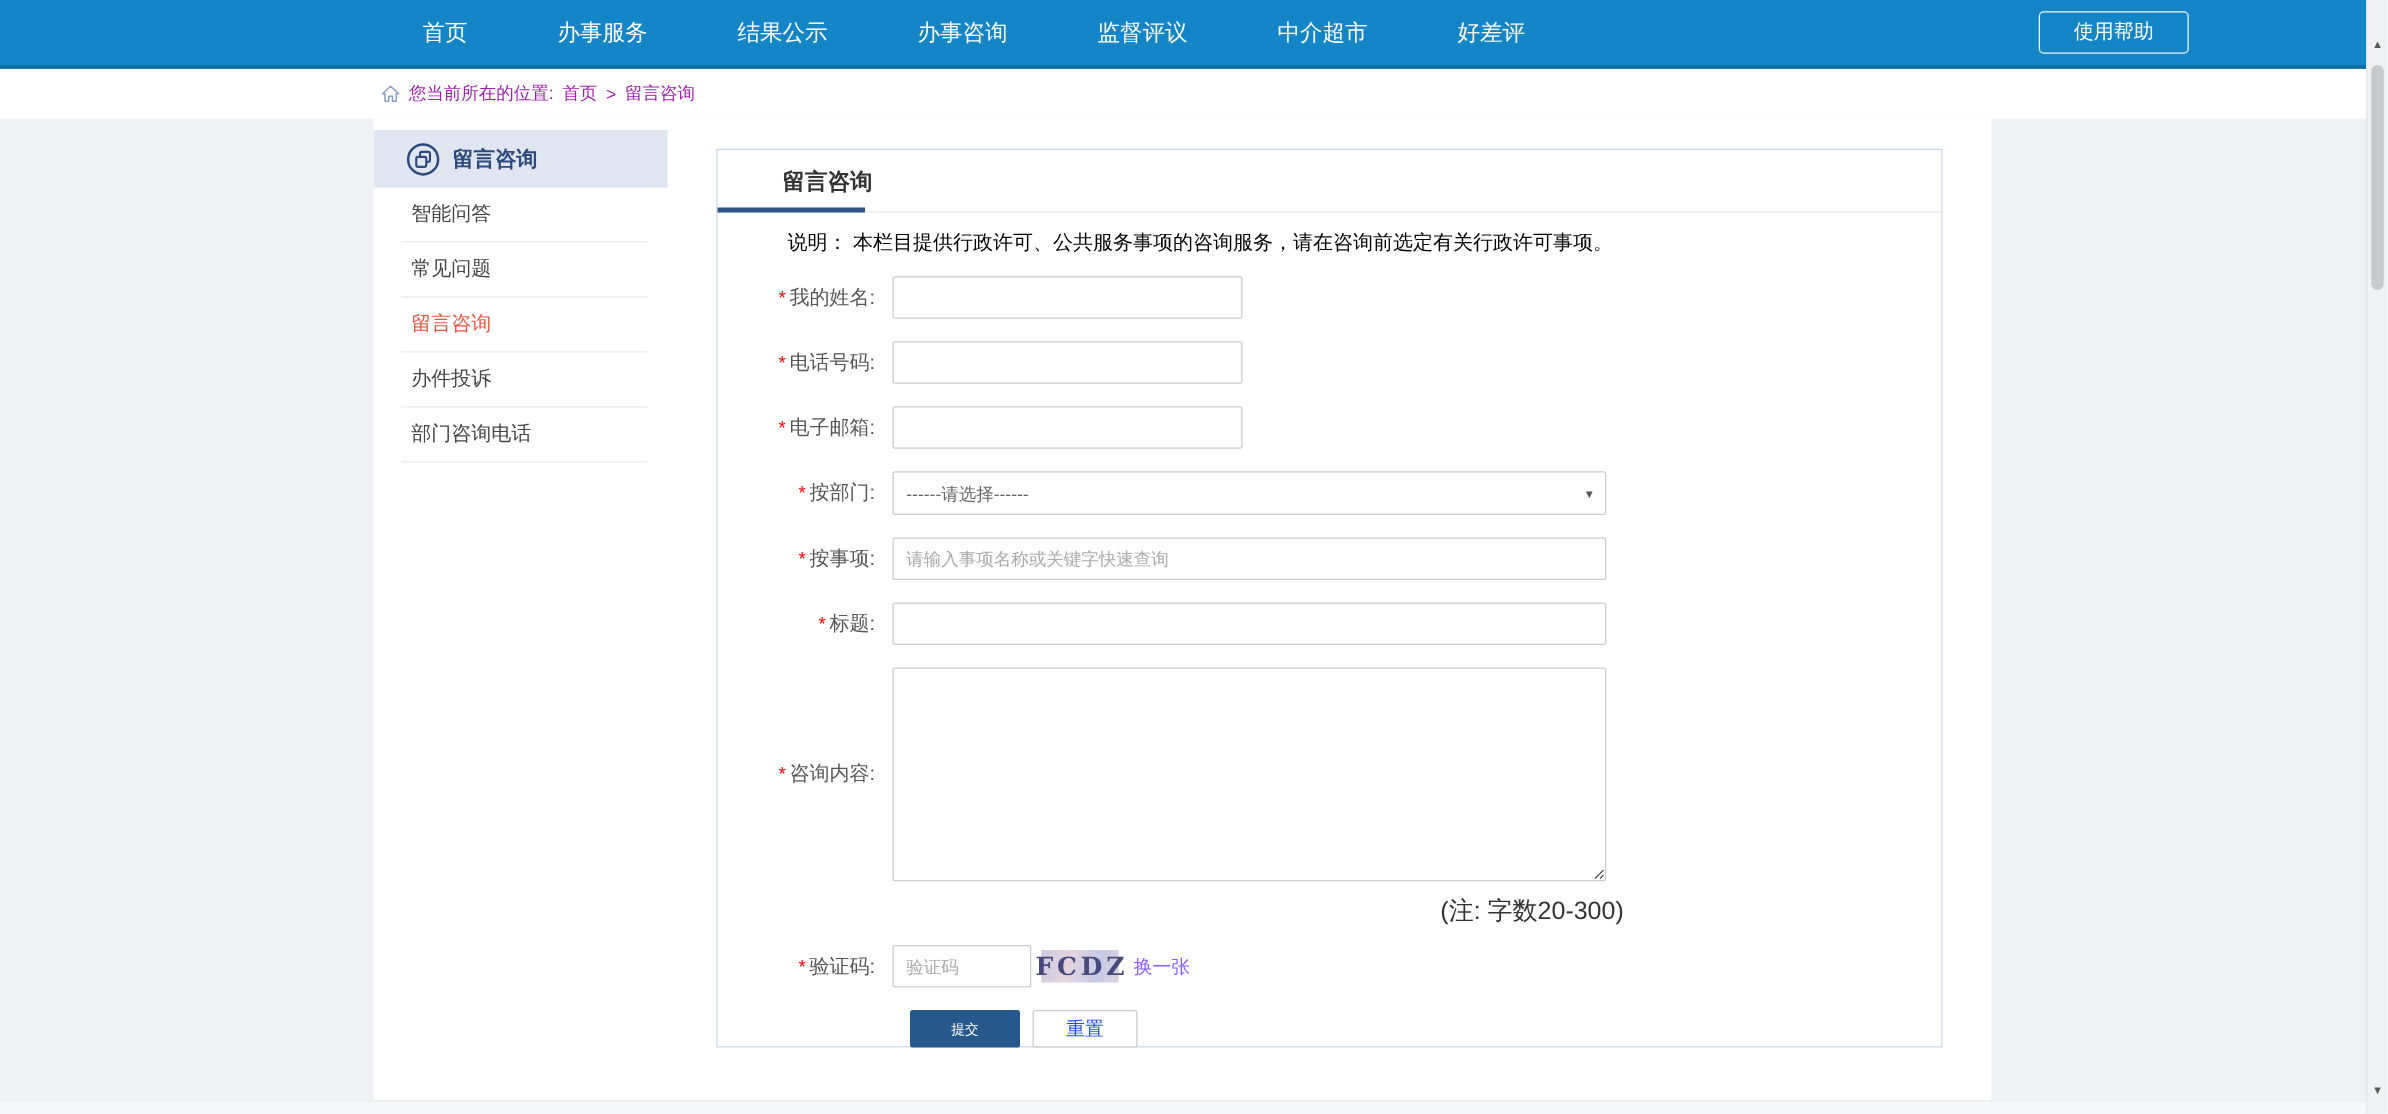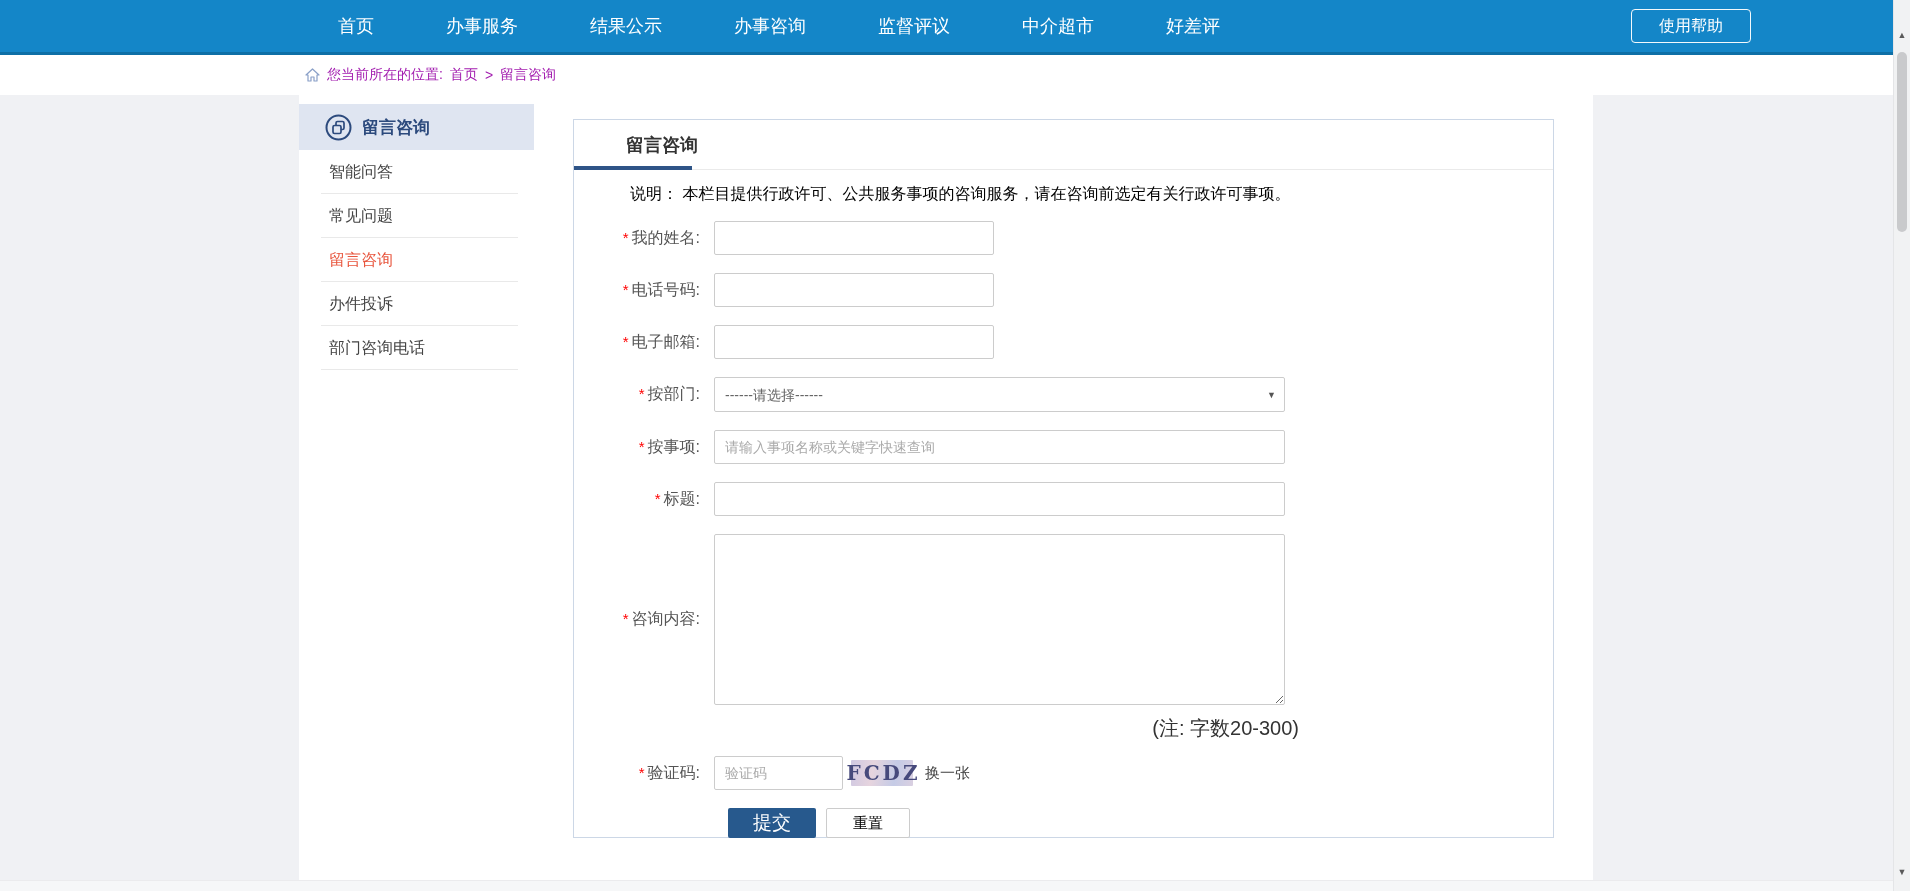--- a/index.html
+++ b/index.html
@@ -83,35 +83,35 @@
   }
   .select-arrow {
     position:absolute; right:9px; top:50%; transform:translateY(-50%);
     font-size:9px; color:#555; pointer-events:none;
   }
   .textarea-content {
     width:571px; height:171px; border:1px solid #ccc; border-radius:2px;
     padding:8px 10px; font-size:14px; color:#333; resize:both;
   }
   .note-row { margin:-8px 2px 14px 154px; width:571px; text-align:right; font-size:20px; color:#333; }
-  .captcha-input { width:129px; }
+  .captcha-input { width:111px; }
   .captcha-box {
     width:62px; height:26px; margin-left:8px; display:flex; align-items:center; justify-content:center;
     font-family:"DejaVu Serif","Liberation Serif",serif; font-size:20px; font-weight:bold;
     letter-spacing:3px; padding-left:3px; color:#474a7c; cursor:pointer; border-radius:1px;
     background:linear-gradient(100deg,#cfc8e2 0%,#e6d4de 35%,#c5cbe6 70%,#dad0e1 100%);
   }
-  .refresh-link { margin-left:12px; font-size:15px; color:#404040; cursor:pointer;font-family:Liberation Mono, monospace; }
+  .refresh-link { margin-left:12px; font-size:15px; color:#8b5cf6; cursor:pointer;font-family:Liberation Mono, monospace; }
   .btn-row { margin-left:154px; display:flex; }
   .btn-submit {
-    width:88px; height:30px; background:#27598d; color:#fff; font-size:19px;
+    width:88px; height:30px; background:#27598d; color:#fff; font-size:11px;
     border:none; border-radius:2px; cursor:pointer;
   }
   .btn-reset {
-    width:84px; height:30px; background:#fff; color:#000000; font-size:15px;
+    width:84px; height:30px; background:#fff; color:#1d4ed8; font-size:15px;
     border:1px solid #ccc; border-radius:2px; margin-left:10px; cursor:pointer;
   }
 
   
   .v-scrollbar {
     position:absolute; top:0; right:0; width:17px; height:891px;
     background:#f1f2f3; border-left:1px solid #e4e5e7; z-index:20;
   }
   .sb-arrow { position:absolute; left:0; width:100%; text-align:center; color:#5a5a5a; font-size:9px; line-height:10px; cursor:pointer; }
   .v-up { top:30px; }

